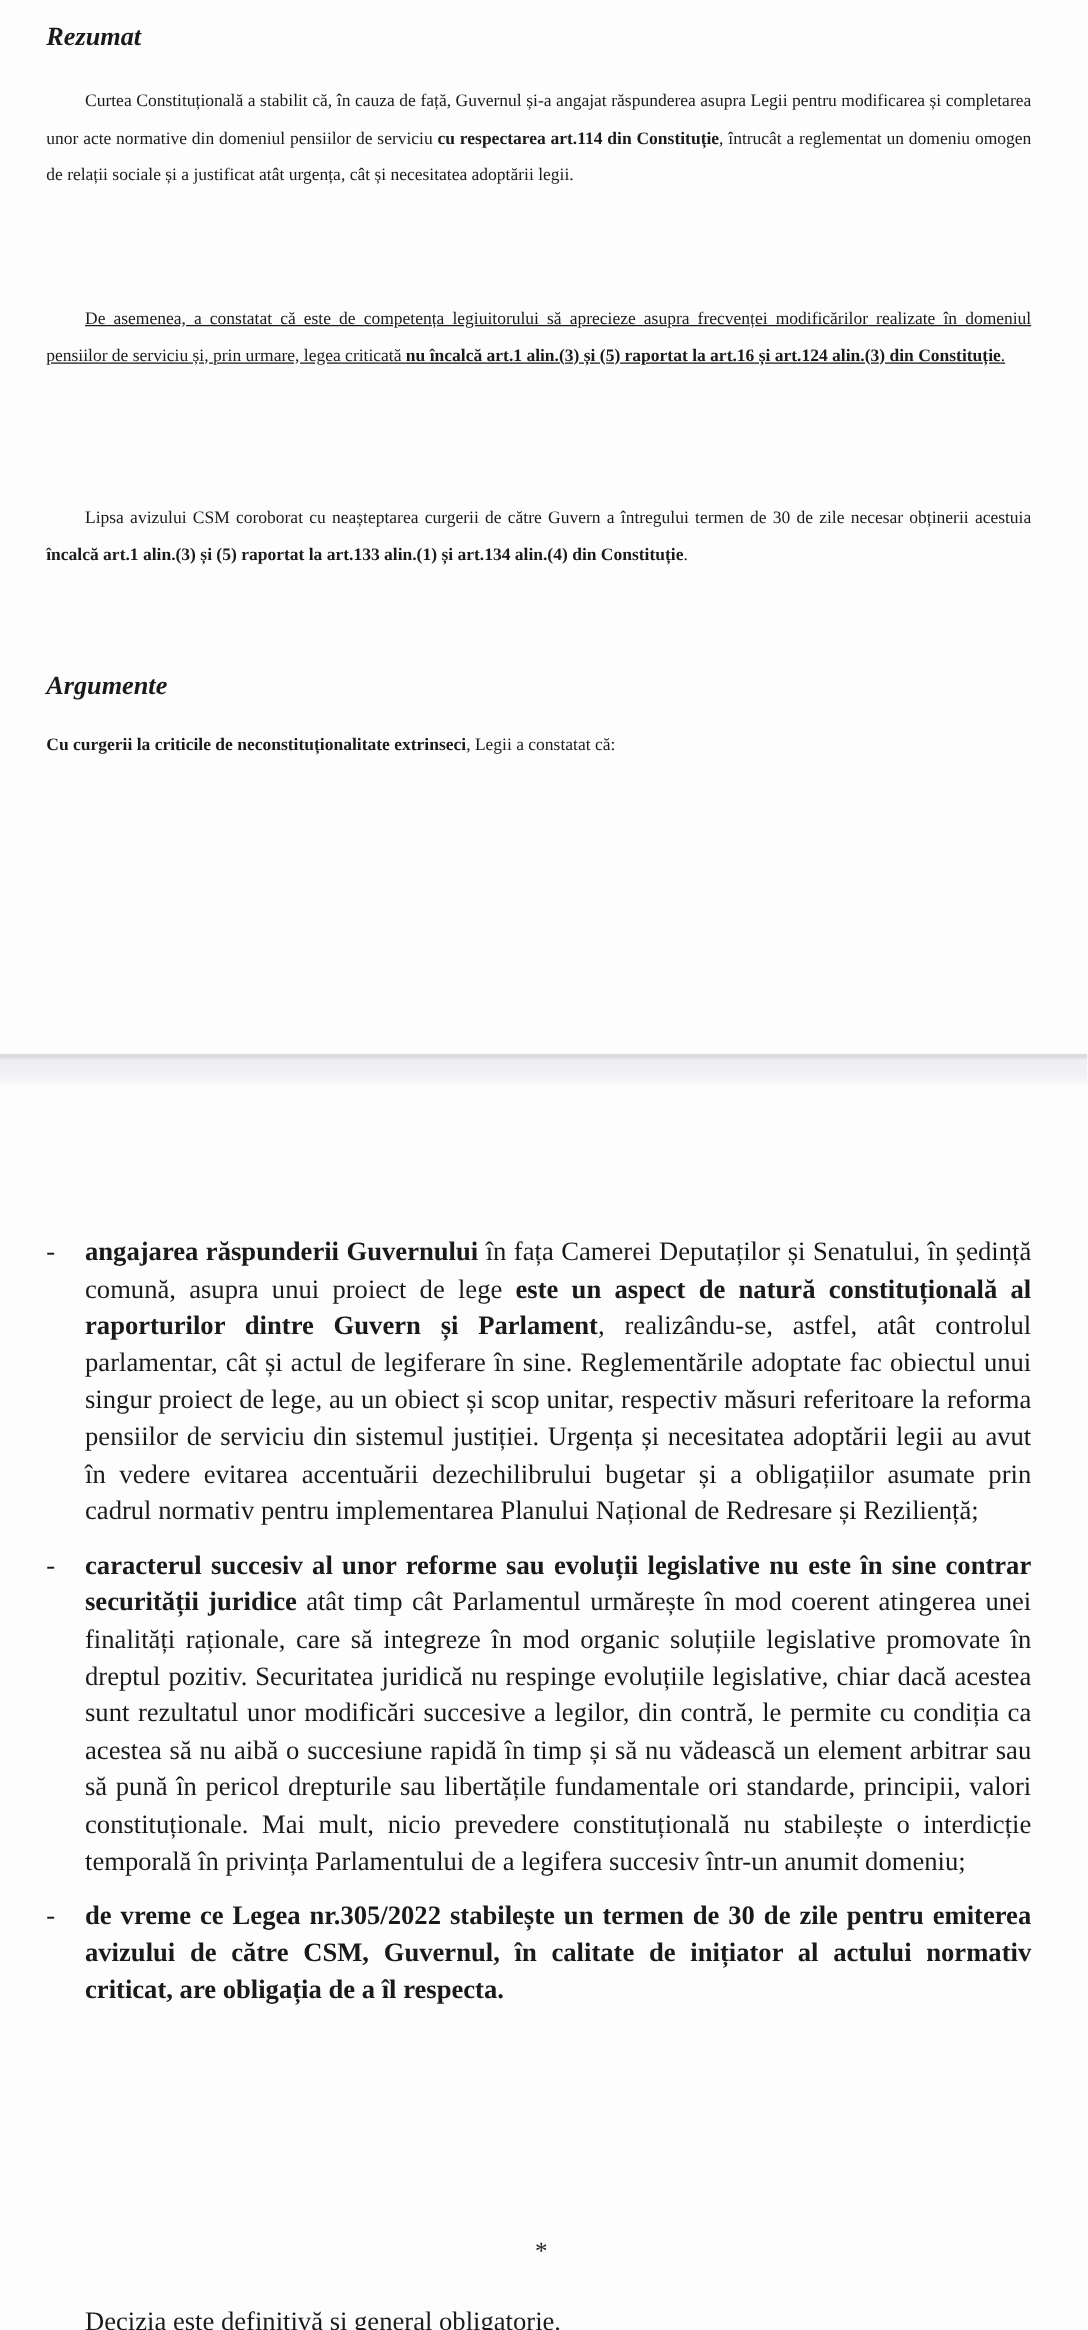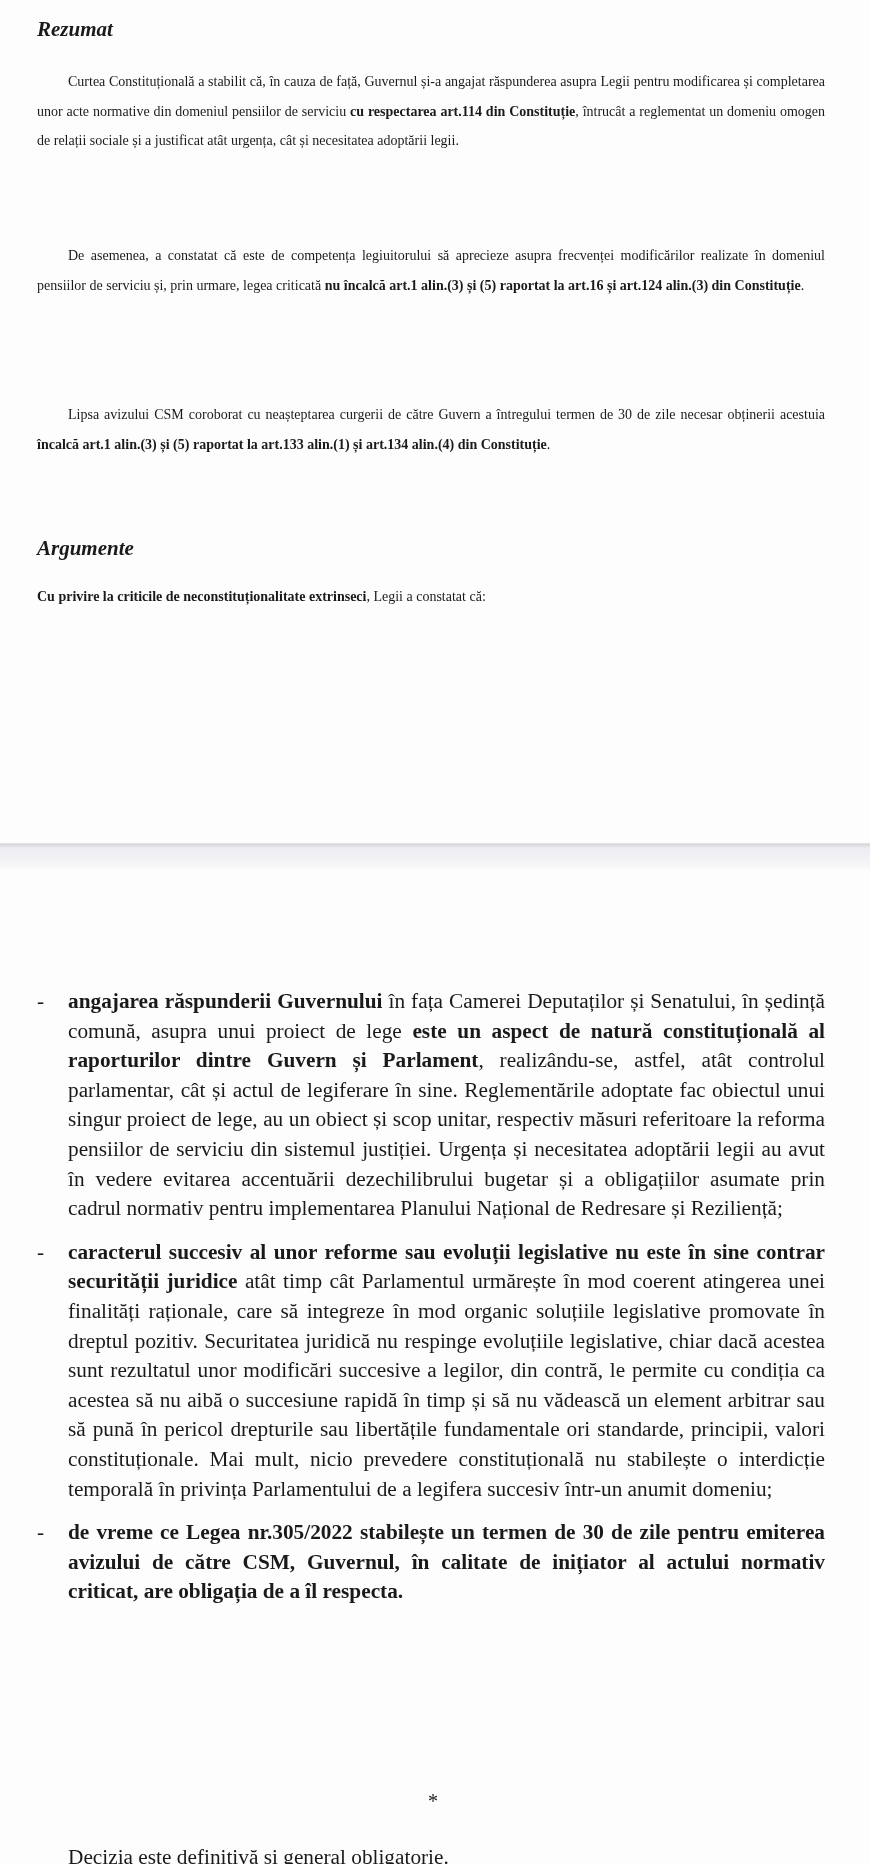--- a/index.html
+++ b/index.html
@@ -103,31 +103,31 @@
 <body>
 
 <div class="top-shadow"></div>
 
 <div id="page1" class="page">
   <h2 class="heading" style="top:14px; line-height:30px;">Rezumat</h2>
 
   <div class="content" style="top:67px;">
     <p class="para"><span>Curtea Constituțională a stabilit că, în cauza de față, Guvernul și-a angajat răspunderea asupra Legii pentru modificarea și completarea unor acte normative din domeniul pensiilor de serviciu </span><b>cu respectarea art.114 din Constituție</b><span>, întrucât a reglementat un domeniu omogen de relații sociale și a justificat atât urgența, cât și necesitatea adoptării legii.</span></p>
   </div>
-  <div class="content" style="top:241px;">
+  <div class="content" style="top:241px;text-decoration:underline;">
     <p class="para"><span>De asemenea, a constatat că este de competența legiuitorului să aprecieze asupra frecvenței modificărilor realizate în domeniul pensiilor de serviciu și, prin urmare, legea criticată </span><b>nu încalcă art.1 alin.(3) și (5) raportat la art.16 și art.124 alin.(3) din Constituție</b><span>.</span></p>
   </div>
   <div class="content" style="top:400px;">
     <p class="para"><span>Lipsa avizului CSM coroborat cu neașteptarea curgerii de către Guvern a întregului termen de 30 de zile necesar obținerii acestuia </span><b>încalcă art.1 alin.(3) și (5) raportat la art.133 alin.(1) și art.134 alin.(4) din Constituție</b><span>.</span></p>
   </div>
 
   <h2 class="heading" style="top:533px; line-height:30px;">Argumente</h2>
 
   <div class="content" style="top:582px;">
-    <p class="para-noindent"><b>Cu privire la criticile de neconstituționalitate extrinseci</b><span>, Legii a constatat că:</span></p>
+    <p class="para-noindent"><b>Cu curgerii la criticile de neconstituționalitate extrinseci</b><span>, Legii a constatat că:</span></p>
   </div>
 </div>
 
 <div class="separator"></div>
 
 <div id="page2" class="page"></div>
 
 <ul class="list" style="top:987px;">
   <li class="list-item">
     <span class="bullet">-</span>

